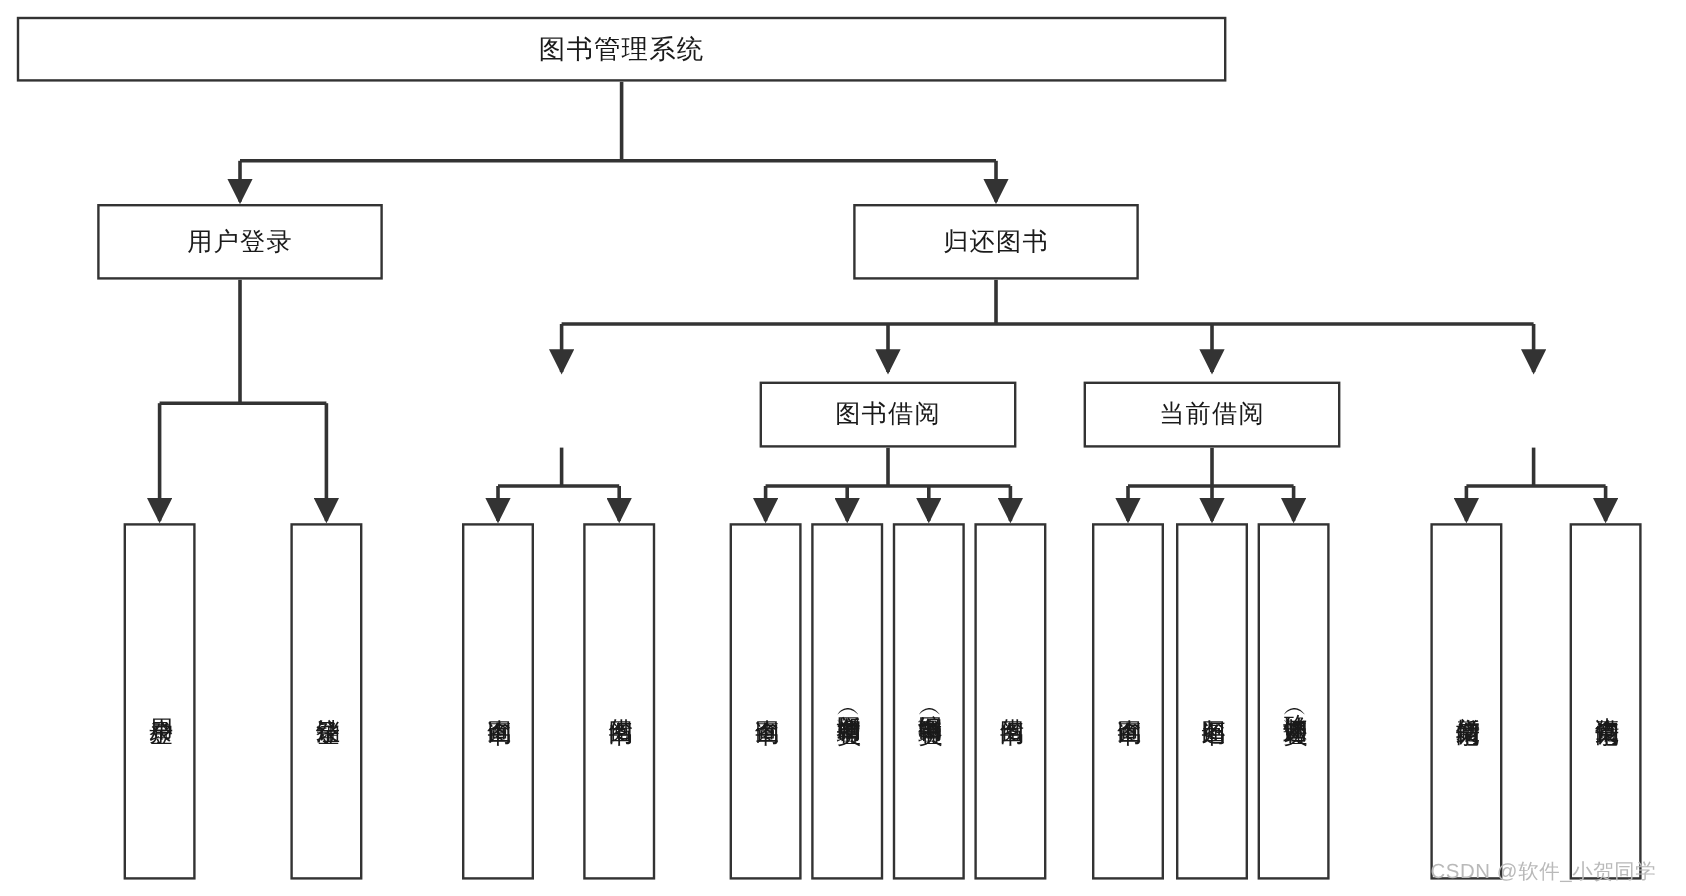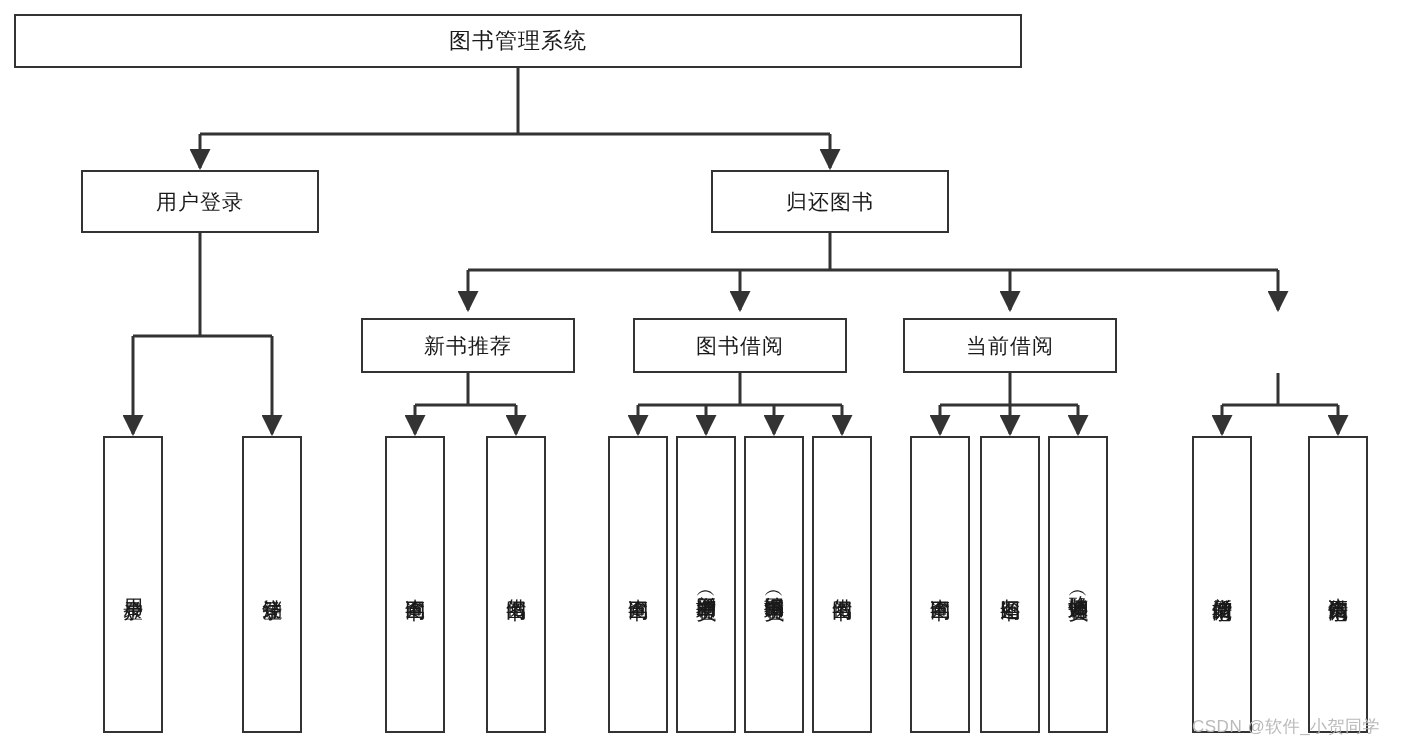--- a/index.html
+++ b/index.html
@@ -125,23 +125,20 @@
     <span>图书管理系统</span>
   </div>
 
   <div class="node horizontal" style="left:81px; top:170px; width:238px; height:63px;">
     <span>用户登录</span>
   </div>
   <div class="node horizontal" style="left:711px; top:170px; width:238px; height:63px;">
     <span>归还图书</span>
   </div>
 
-  <div class="node horizontal" style="left:361px; top:318px; width:214px; height:55px;">
-    <span>新书推荐</span>
-  </div>
   <div class="node horizontal" style="left:903px; top:318px; width:214px; height:55px;">
     <span>当前借阅</span>
   </div>
   <div class="node horizontal" style="left:633px; top:318px; width:214px; height:55px;">
     <span>图书借阅</span>
   </div>
 
   <div class="node vertical" style="left:103px; top:436px; width:60px; height:297px;">
     <span class="vlabel">用户登录</span>
   </div>

